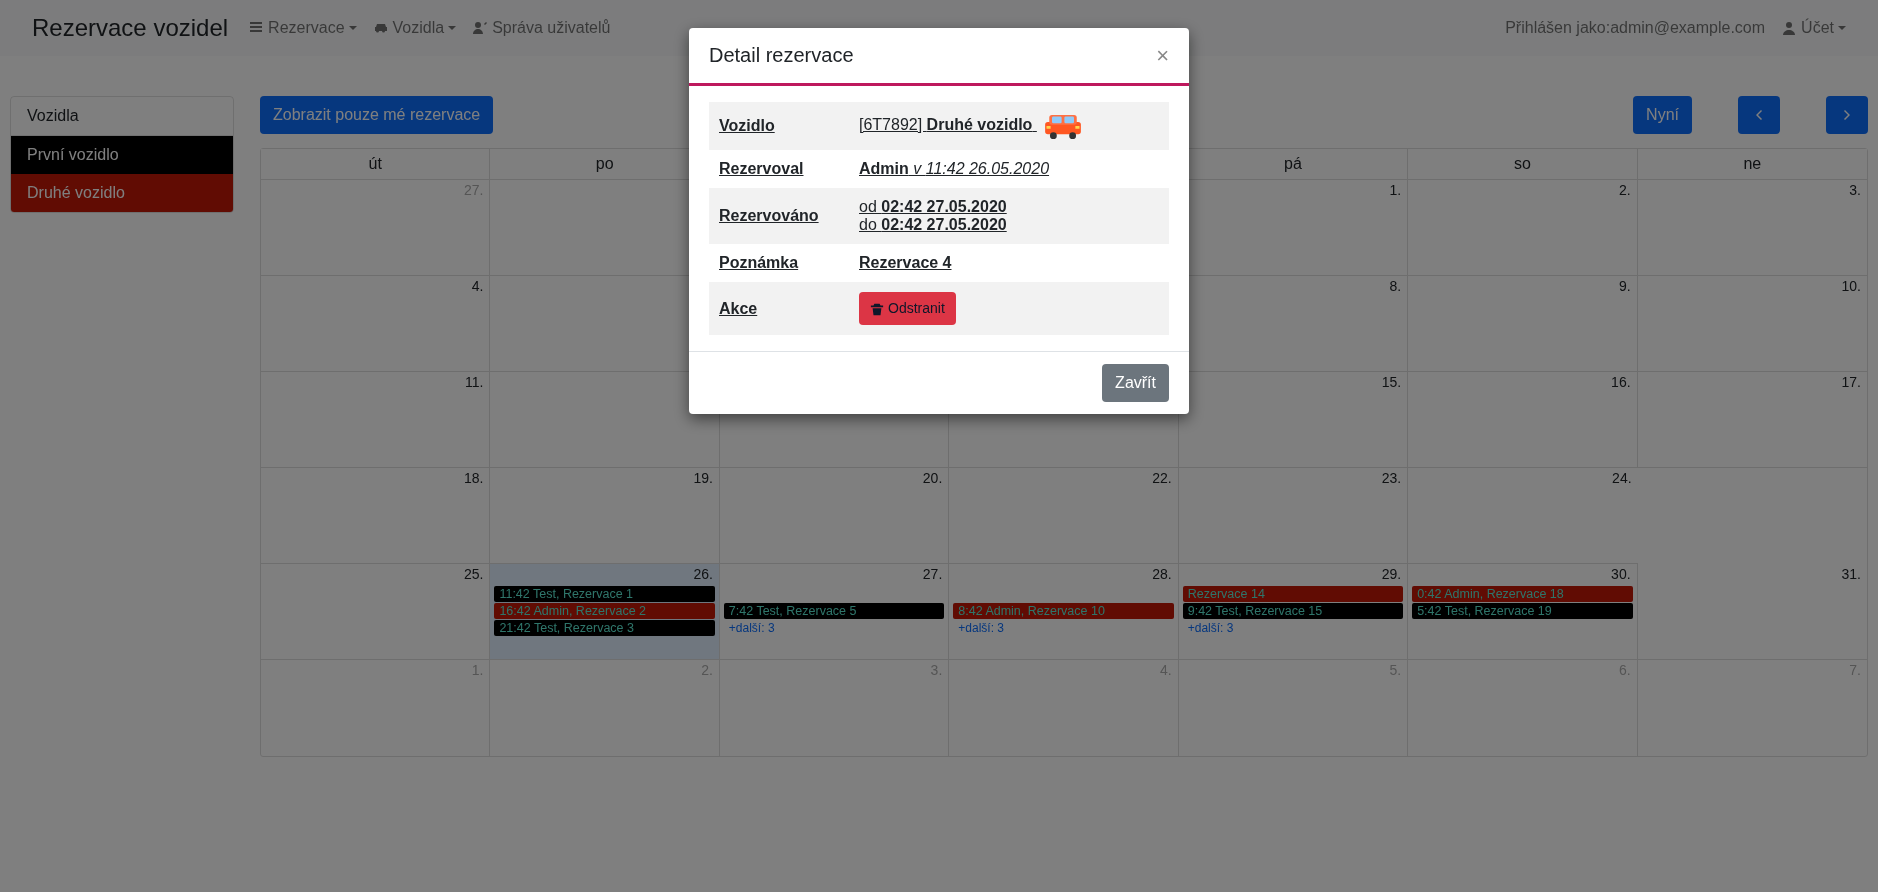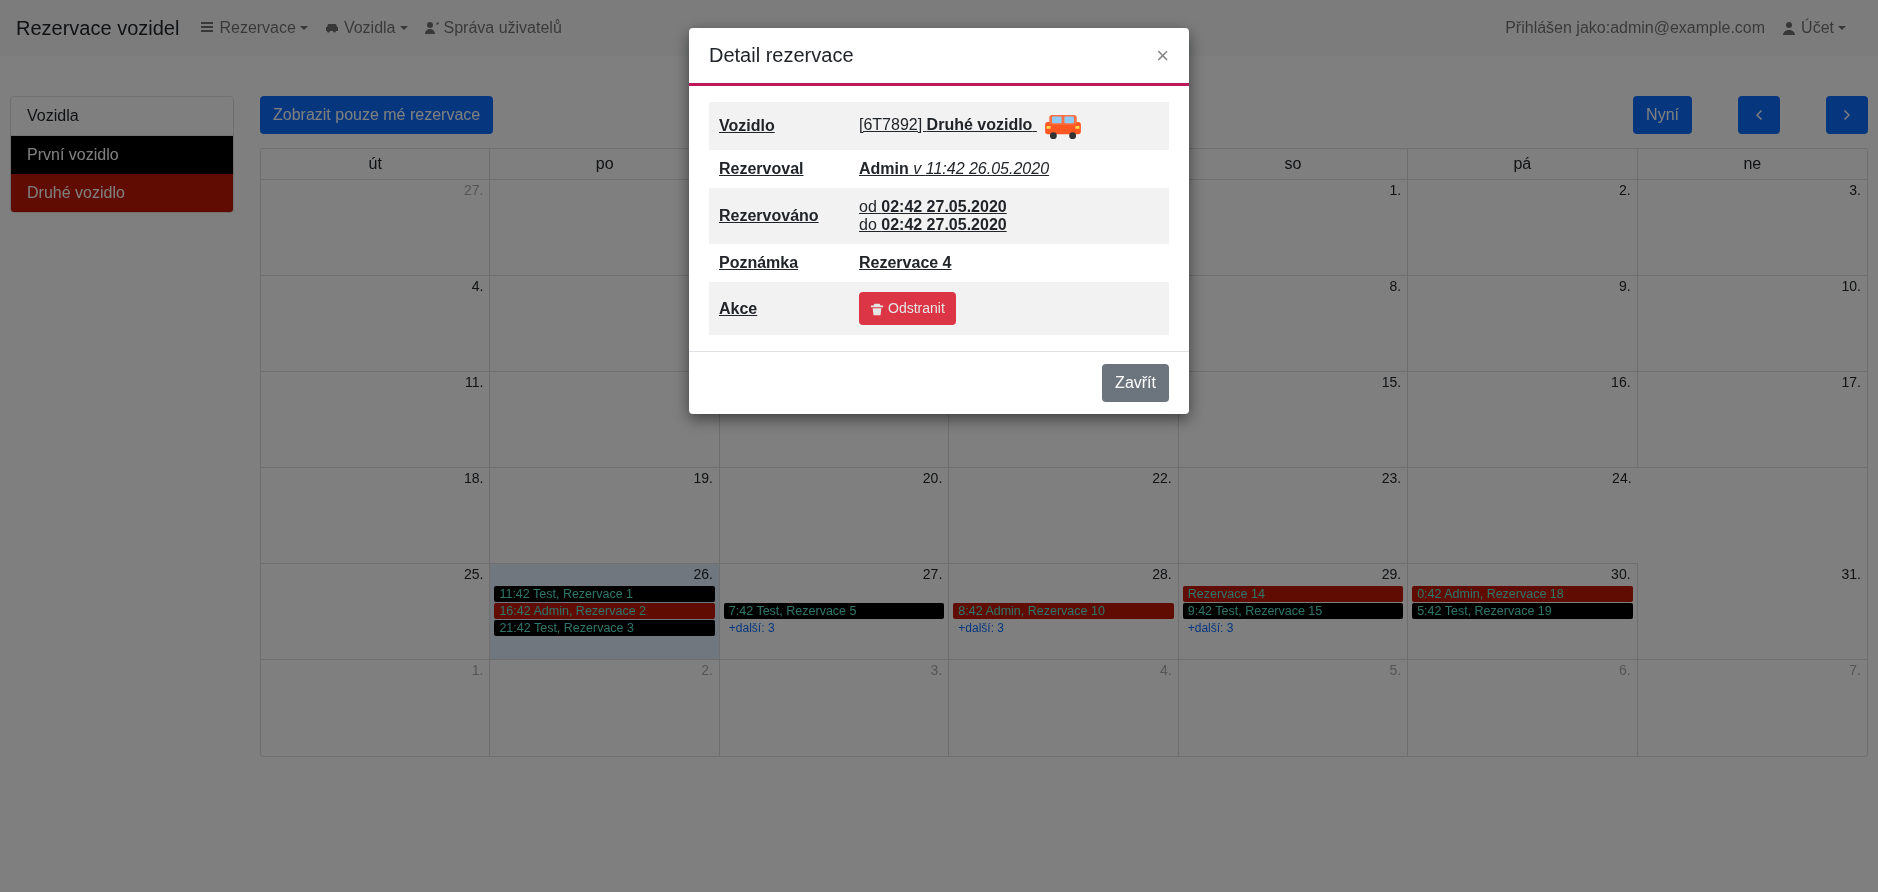--- a/index.html
+++ b/index.html
@@ -14,23 +14,24 @@
   
   .navbar {
     height: 56px;
     background: #f8f9fa;
     display: flex;
     align-items: center;
     padding: 0 16px;
     font-size: 16px;
   }
   .navbar .brand {
-    font-size: 20px;
+    font-size: 24px;
     color: #212529;
     margin-right: 20px;
+    margin-left: 16px;
   }
   .navbar .navlink {
     color: rgba(0,0,0,0.55);
     margin-right: 16px;
     display: inline-flex;
     align-items: center;
     cursor: pointer;
   }
   .navbar .spacer { flex: 1; }
   .navbar .caret::after {
@@ -80,21 +81,21 @@
     justify-content: center;
     padding: 6px 12px;
     border: 1px solid transparent;
     border-radius: 4px;
     font-size: 16px;
     cursor: pointer;
     line-height: 1.5;
   }
   .btn-primary { background: #0d6efd; color: #fff; }
   .btn-secondary { background: #6c757d; color: #fff; }
-  .btn-danger { background: #dc3545; color: #e5e5e5; text-align: right; }
+  .btn-danger { background: #dc3545; color: #0f172a; text-align: right; }
   .toolbar .title {
     flex: 1;
     text-align: center;
     font-size: 26px;
   }
   .toolbar .navbtns { display: flex; gap: 8px; }
   .toolbar .navbtns .btn { min-width: 40px; margin-left: 38px; }
   
   .calendar {
     border: 1px solid #ddd;
@@ -272,22 +273,22 @@
         </button>
       </div>
     </div>
 
     <div class="calendar">
       <div class="calhead">
         <div>út</div>
         <div>po</div>
         <div>st</div>
         <div>čt</div>
+        <div>pá</div>
         <div>so</div>
-        <div>pá</div>
         <div>ne</div>
       </div>
 
       <div class="calrow">
         <div class="daycell other">
             <span class="num">27.</span>
           </div>
         <div class="daycell other">
             <span class="num">28.</span>
           </div>

